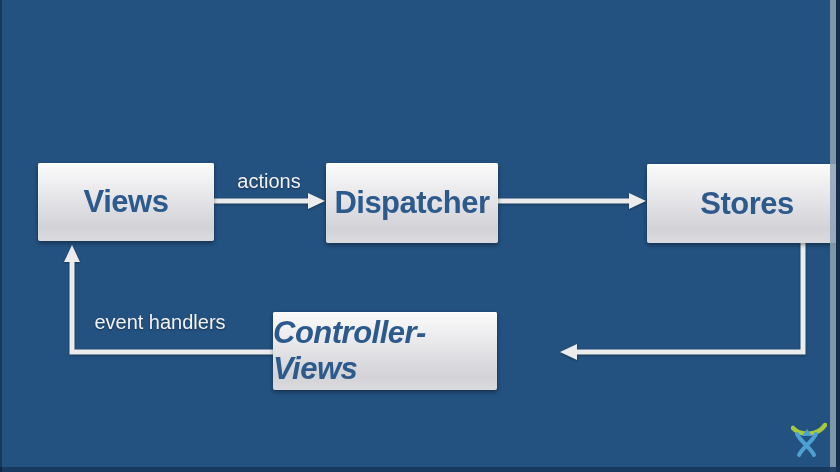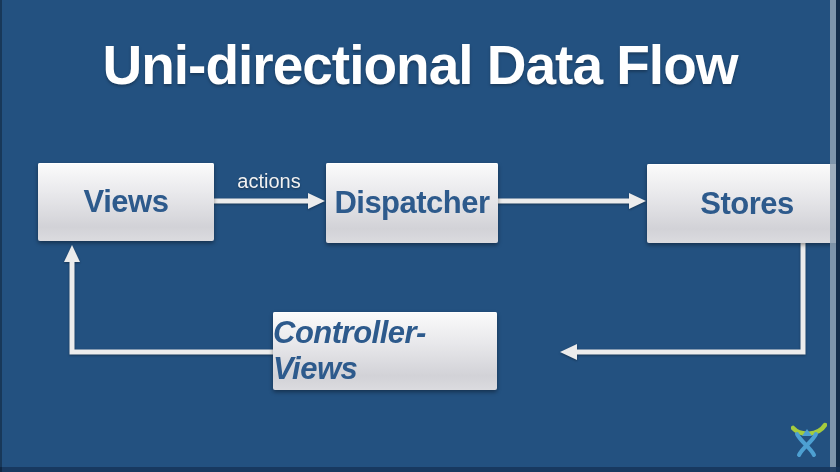--- a/index.html
+++ b/index.html
@@ -70,21 +70,20 @@
   .edge-right-light { position: absolute; top: 0; right: 4px;  width: 6px; height: 100%; background: #8ea1b3; opacity: 0.85; }
   .edge-right-dark  { position: absolute; top: 0; right: 0;    width: 4px; height: 100%; background: #142e4b; }
   .edge-bottom-dark { position: absolute; left: 0; bottom: 0;  width: 100%; height: 5px; background: #16355a; opacity: 0.85; }
   .edge-left-dark   { position: absolute; left: 0; top: 0;     width: 2px; height: 100%; background: rgba(0,0,0,0.30); }
 </style>
 </head>
 <body>
 
 <div class="slide">
 
-  <h1 class="title">Uni-directional Data Flow</h1>
 
   <svg class="connectors" viewBox="0 0 840 472">
     <g>
       <line x1="214" y1="201" x2="310" y2="201"></line>
       <polygon points="325,201 308,193 308,209"></polygon>
     </g>
     <g>
       <line x1="498" y1="201" x2="631" y2="201"></line>
       <polygon points="646,201 629,193 629,209"></polygon>
     </g>
@@ -105,20 +104,21 @@
     <span>Views</span>
   </div>
   <div class="node node-stores">
     <span>Stores</span>
   </div>
   <div class="node node-controller-views">
     <span>Controller-Views</span>
   </div>
 
   <div class="edge-label label-actions">actions</div>
+  <div class="edge-label label-event-handlers">event handlers</div>
 
   <svg class="logo" viewBox="0 0 36 38">
     <path d="M2 8 C 9 16, 27 16, 34 5" stroke="#a5cb3d" stroke-width="4.5" fill="none" stroke-linecap="round"></path>
     <path d="M8 35 C 12 27, 21 22, 25 14" stroke="#4da0d2" stroke-width="4" fill="none" stroke-linecap="round"></path>
     <path d="M23 35 C 19 27, 10 22, 6 14" stroke="#4da0d2" stroke-width="4" fill="none" stroke-linecap="round"></path>
     <path d="M16 9 L21 16 L11 16 Z" fill="#4da0d2"></path>
   </svg>
 
   <div class="edge-right-light"></div>
   <div class="edge-right-dark"></div>

